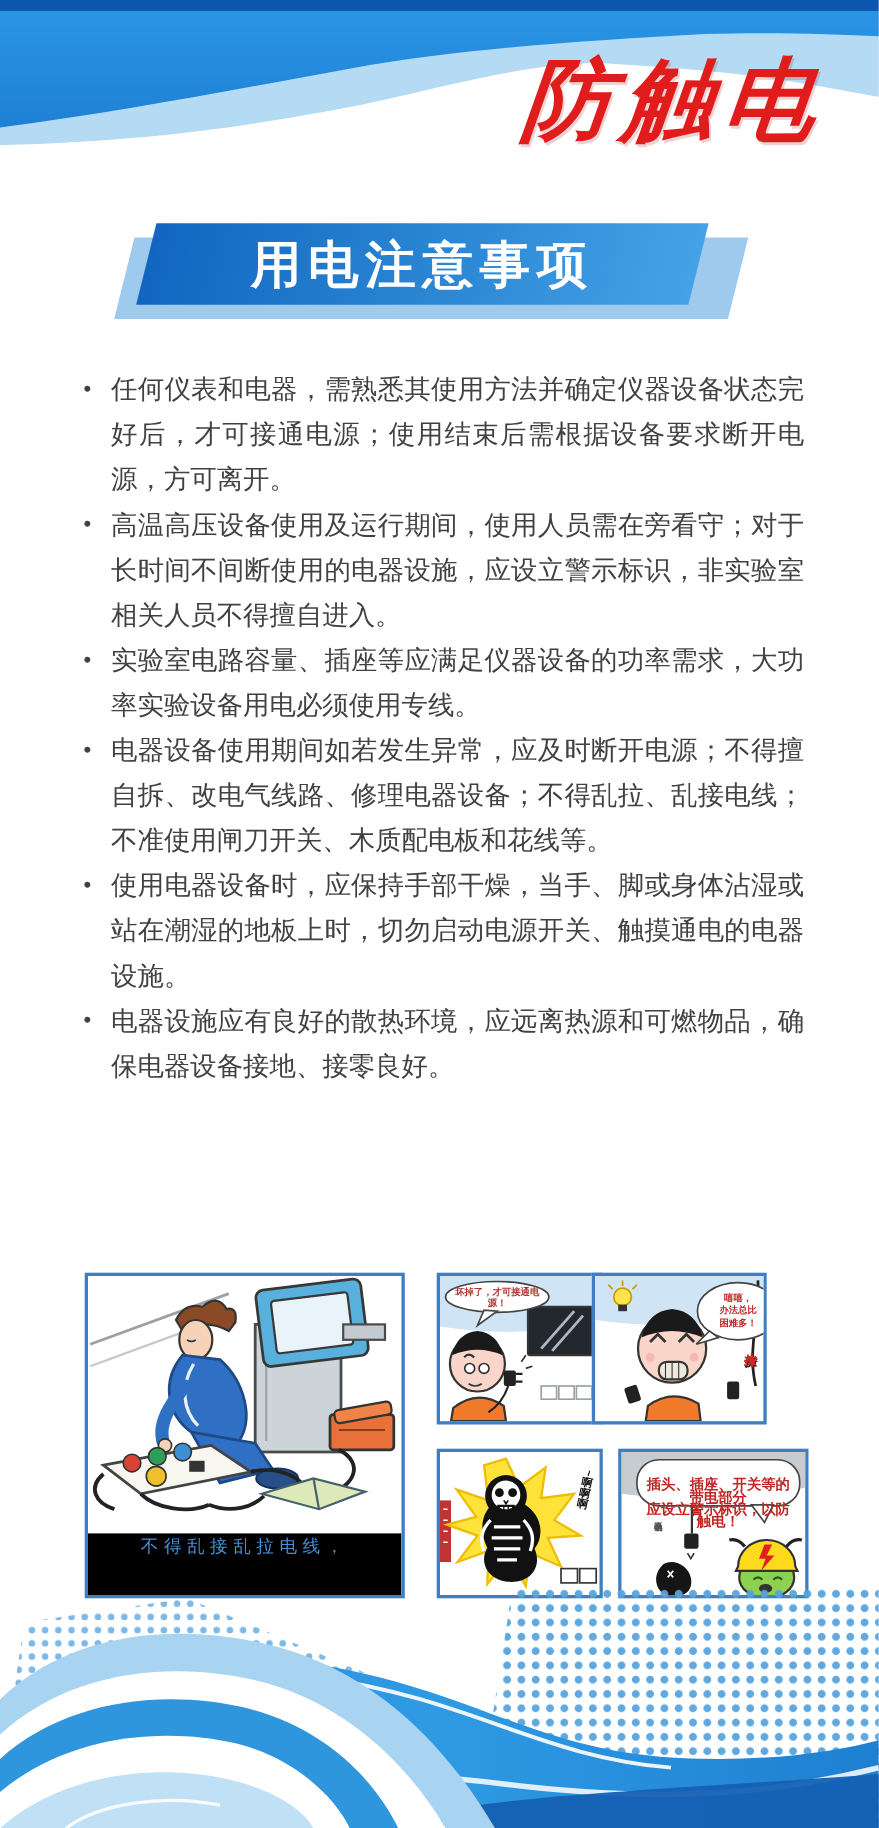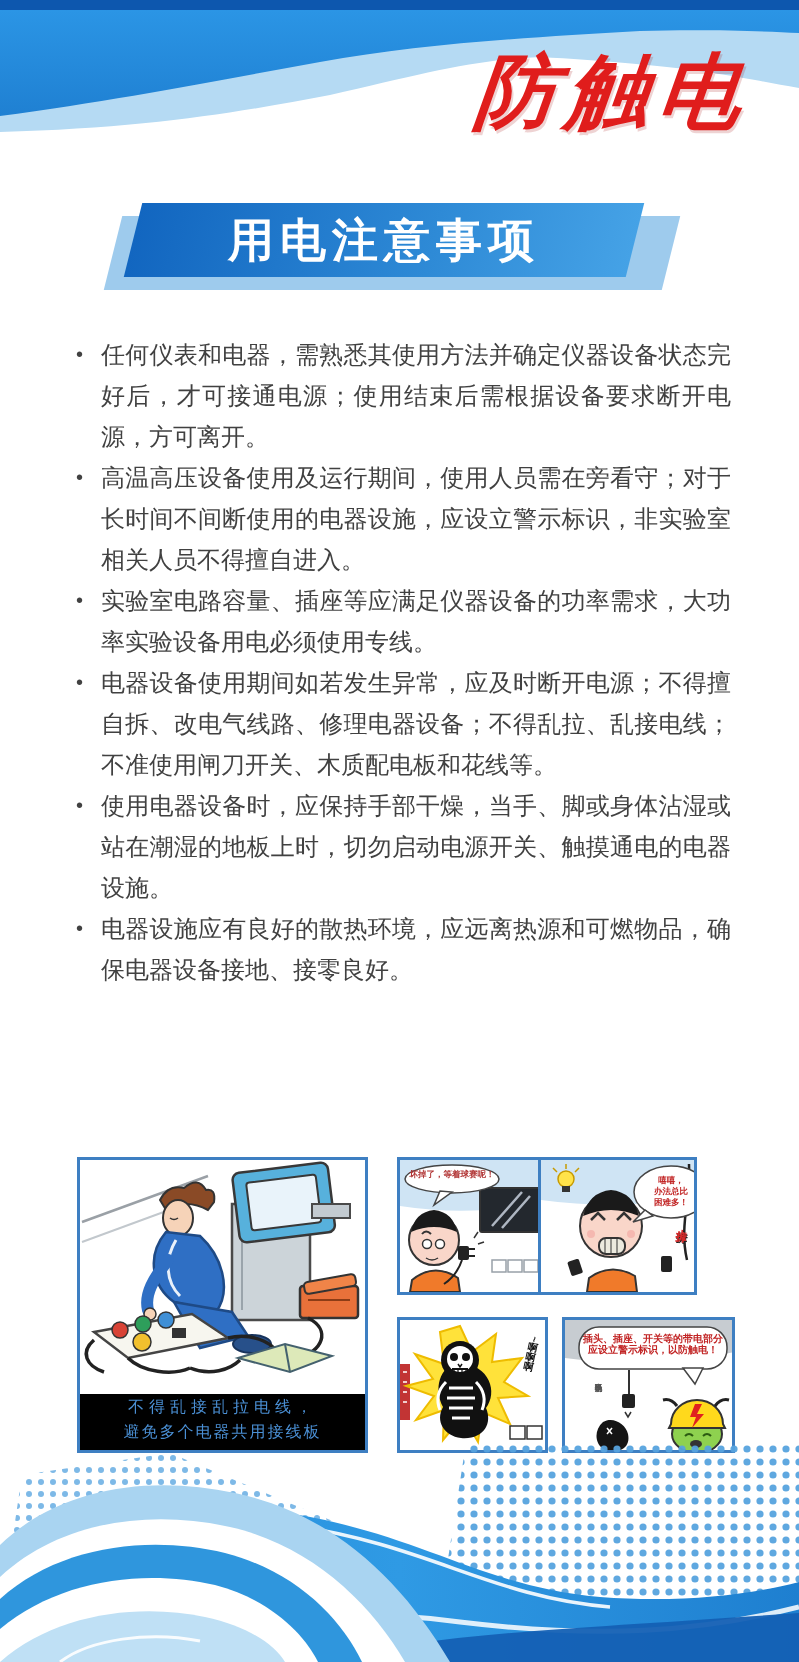--- a/index.html
+++ b/index.html
@@ -169,21 +169,20 @@
           <path d="M228,158 C252,170 242,192 218,198"></path>
           <path d="M110,208 C130,216 150,210 160,200"></path>
         </g>
         <g>
           <path d="M158,198 L205,184 L252,196 L210,212 Z" fill="#dde9b9" stroke="#44616e" stroke-width="2"></path>
           <path d="M205,184 L210,212" stroke="#44616e" stroke-width="2"></path>
         </g>
       </svg>
       <div class="panel-caption">
         <div class="cap1">不得乱接乱拉电线，</div>
-        <div class="cap2">避免多个电器共用接线板</div>
       </div>
     </div>
 
     <div class="panel panel-tv">
       <svg viewBox="0 0 145 132" width="145" height="132">
         <path d="M0,0 H145 V40 Q78,58 0,46 Z" fill="#cfe4f4"></path>
         <g>
           <rect x="80" y="28" width="60" height="44" rx="2" fill="#23282e" stroke="#333" stroke-width="2"></rect>
           <path d="M92,66 L122,32 M102,68 L130,36" stroke="#aeb6c2" stroke-width="2.5"></path>
         </g>
@@ -204,21 +203,21 @@
           <line x1="69" y1="89" x2="75" y2="89" stroke="#222" stroke-width="2"></line>
           <line x1="69" y1="96" x2="75" y2="96" stroke="#222" stroke-width="2"></line>
           <path d="M62,100 C58,112 50,120 44,124" stroke="#222" stroke-width="2" fill="none"></path>
           <path d="M74,78 l4,-6 M78,84 l6,-2" stroke="#333" stroke-width="1.5"></path>
         </g>
         <g>
           <ellipse cx="52" cy="19" rx="47" ry="14" fill="#fff" stroke="#444" stroke-width="1.5"></ellipse>
           <path d="M40,31 L34,45 L52,32 Z" fill="#fff" stroke="#444" stroke-width="1.5"></path>
         </g>
       </svg>
-      <div class="bubble-text" style="left:6px; top:9px; width:92px; font-size:8.5px; line-height:10px;">坏掉了，等着球赛呢！</div>
+      <div class="bubble-text" style="left:6px; top:9px; width:92px; font-size:8.5px; line-height:10px;">坏掉了，才可接通电源！</div>
     </div>
 
     <div class="panel panel-idea">
       <svg viewBox="0 0 169 132" width="169" height="132">
         <path d="M0,0 H169 V34 Q88,52 0,40 Z" fill="#cfe4f4"></path>
         <g>
           <circle cx="25" cy="19" r="8" fill="#ffe34a" stroke="#c79a00" stroke-width="1.5"></circle>
           <rect x="21" y="26" width="8" height="6" fill="#333"></rect>
           <path d="M12,8 l4,4 M38,8 l-4,4 M25,4 v5" stroke="#c79a00" stroke-width="1.5"></path>
         </g>
@@ -292,21 +291,21 @@
           <ellipse cx="131" cy="124" rx="6" ry="4" fill="#333"></ellipse>
           <path d="M106,104 A26,24 0 0 1 158,104 L160,108 L104,108 Z" fill="#ffd91c" stroke="#333" stroke-width="2"></path>
           <polygon points="130,84 137,84 132,94 139,94 127,108 131,97 125,97" fill="#e02020"></polygon>
           <path d="M112,86 q-6,-8 -14,-6 M150,86 q6,-8 14,-6" stroke="#222" stroke-width="3" fill="none"></path>
         </g>
         <g>
           <rect x="14" y="7" width="148" height="42" rx="20" fill="#fff" stroke="#444" stroke-width="1.5"></rect>
           <path d="M118,48 L130,64 L138,48 Z" fill="#fff" stroke="#444" stroke-width="1.5"></path>
         </g>
       </svg>
-      <div class="bubble-text" style="left:18px; top:13px; width:140px; font-size:10px; line-height:11px; color:#c22525;">
+      <div class="bubble-text" style="left:18px; top:24px; width:140px; font-size:13px; line-height:11px; color:#c22525;">
         <div>插头、插座、开关等的带电部分</div>
         <div>应设立警示标识，以防触电！</div>
       </div>
       <div class="vtext" style="left:28px; top:58px; font-size:7.5px; color:#555;">为啥不早说！</div>
     </div>
   </div>
 
   <svg class="footer-wave" viewBox="0 0 799 245" xmlns="http://www.w3.org/2000/svg">
     <defs>
       <pattern id="dotsA" width="13" height="13" patternUnits="userSpaceOnUse">

